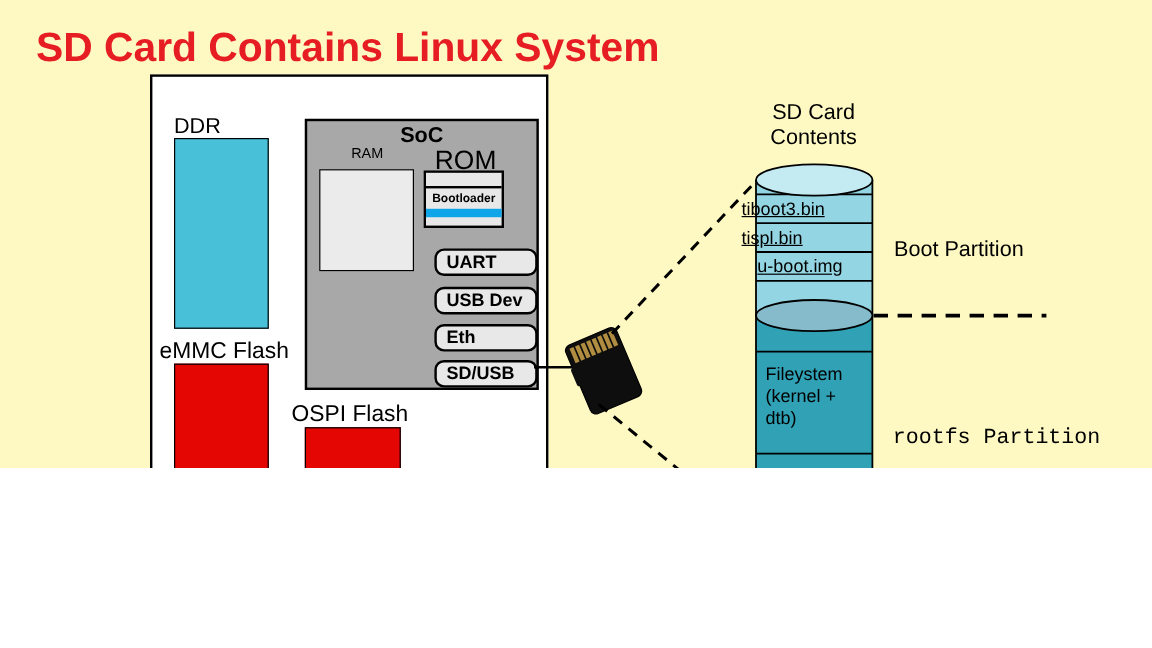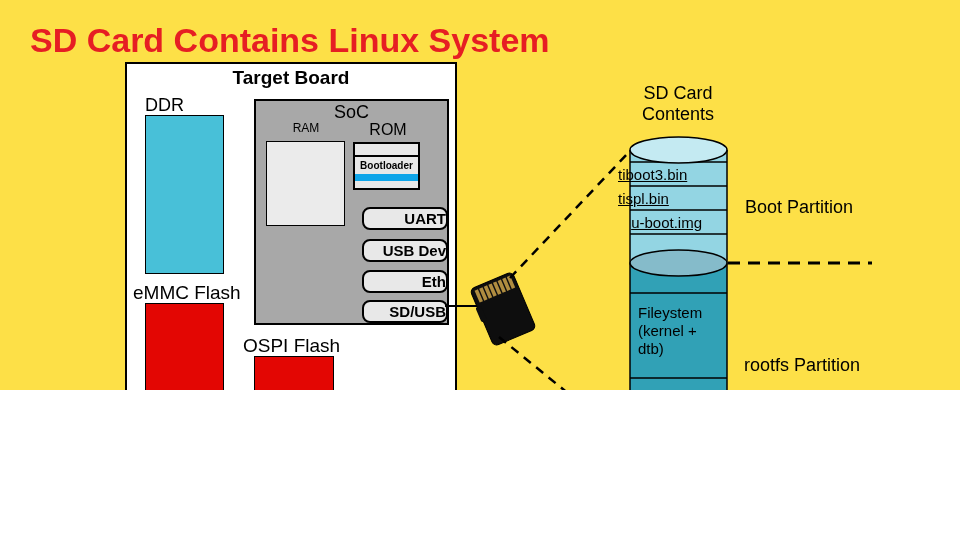--- a/index.html
+++ b/index.html
@@ -1,69 +1,68 @@
 <!DOCTYPE html>
 <html><head>
 <meta charset="utf-8">
 <style>
   html,body{margin:0;padding:0;background:#fff;}
-  .slide{position:relative;width:960px;height:390px;background:#fde047;overflow:hidden;
+  .slide{position:relative;width:960px;height:390px;background:#fef9c3;overflow:hidden;
          font-family:"Liberation Sans",sans-serif;color:#000;}
   .abs{position:absolute;box-sizing:border-box;}
 
   .title{left:30px;top:21px;font-size:34px;font-weight:bold;color:#e61e23;white-space:nowrap;}
 
   .board{left:125px;top:62px;width:332px;height:416px;border:2px solid #000;background:#fff;}
   .board-title{left:0;top:3px;width:100%;text-align:center;font-size:19px;font-weight:bold;}
 
   .ddr-label{left:18px;top:31px;width:79px;font-size:18px;}
   .ddr-rect{left:18px;top:51px;width:79px;height:159px;background:#48c0d8;border:1px solid #000;}
 
   .soc{left:127px;top:35px;width:195px;height:226px;background:#a8a8a8;border:2px solid #000;}
-  .soc-label{left:0;top:1px;width:100%;text-align:center;font-size:18px;font-weight:normal;}
+  .soc-label{left:0;top:1px;width:100%;text-align:center;font-size:18px;font-weight:bold;}
   .ram-label{left:5px;top:20px;width:90px;text-align:center;font-size:12px;}
   .ram-rect{left:10px;top:40px;width:79px;height:85px;background:#ebebeb;border:1px solid #000;}
-  .rom-label{left:97px;top:20px;width:70px;text-align:center;font-size:16px;}
+  .rom-label{left:97px;top:20px;width:70px;text-align:center;font-size:22px;}
   .rom-box{left:97px;top:41px;width:67px;height:48px;background:#e8e8e8;border:2px solid #000;}
   .rom-row1{height:11px;border-bottom:2px solid #000;}
   .rom-row2{height:17px;border-bottom:7px solid #0ea5e9;text-align:center;
             font-size:10px;font-weight:bold;line-height:17px;}
   .port{left:106px;width:86px;height:23px;background:#e8e8e8;border:2px solid #000;
-        border-radius:8px;font-size:15px;font-weight:bold;line-height:19px;padding-left:8px;text-align:right;}
+        border-radius:8px;font-size:15px;font-weight:bold;line-height:19px;padding-left:8px;}
   .port.p1{top:106px;} .port.p2{top:138px;} .port.p3{top:169px;} .port.p4{top:199px;}
 
   .emmc-label{left:6px;top:218px;font-size:19px;white-space:nowrap;}
   .emmc-rect{left:18px;top:239px;width:79px;height:167px;background:#e30603;border:1px solid #000;}
   .ospi-label{left:116px;top:271px;width:92px;text-align:left;font-size:19px;white-space:nowrap;}
   .ospi-rect{left:127px;top:292px;width:80px;height:114px;background:#e30603;border:1px solid #000;}
 
   .overlay{left:0;top:0;width:960px;height:540px;pointer-events:none;}
 
   .sd-heading{left:622px;top:83px;width:112px;text-align:center;font-size:18px;line-height:21px;}
   .cyl-file{left:618px;width:84px;height:24px;font-size:15px;line-height:24px;white-space:nowrap;text-decoration:underline;}
   .cyl-file.f1{top:163px;} .cyl-file.f2{top:187px;} .cyl-file.f3{top:211px;text-align:right;}
   .cyl-fs{left:638px;top:304px;width:84px;font-size:15px;line-height:18px;}
   .part-label{font-size:18px;white-space:nowrap;}
   .boot-part{left:745px;top:197px;}
-  .rootfs-part{left:744px;top:355px;}
+  .rootfs-part{left:744px;top:355px;font-family:Liberation Mono, monospace;}
 
   .footer-line{left:0;top:487px;width:960px;height:3px;background:#e61e23;}
   .ti-logo{left:762px;top:497px;height:26px;display:flex;align-items:center;gap:6px;}
   .ti-brand{font-family:"Liberation Serif",serif;font-variant:small-caps;font-size:17px;
             letter-spacing:0.5px;color:#222;white-space:nowrap;}
 </style>
 </head>
 <body>
 
 <div class="slide">
 
   <div class="abs title">SD Card Contains Linux System</div>
 
   <div class="abs board">
-    <div class="abs board-title">Target Board</div>
 
     <div class="abs ddr-label">DDR</div>
     <div class="abs ddr-rect"></div>
 
     <div class="abs soc">
       <div class="abs soc-label">SoC</div>
       <div class="abs ram-label">RAM</div>
       <div class="abs ram-rect"></div>
       <div class="abs rom-label">ROM</div>
       <div class="abs rom-box">

